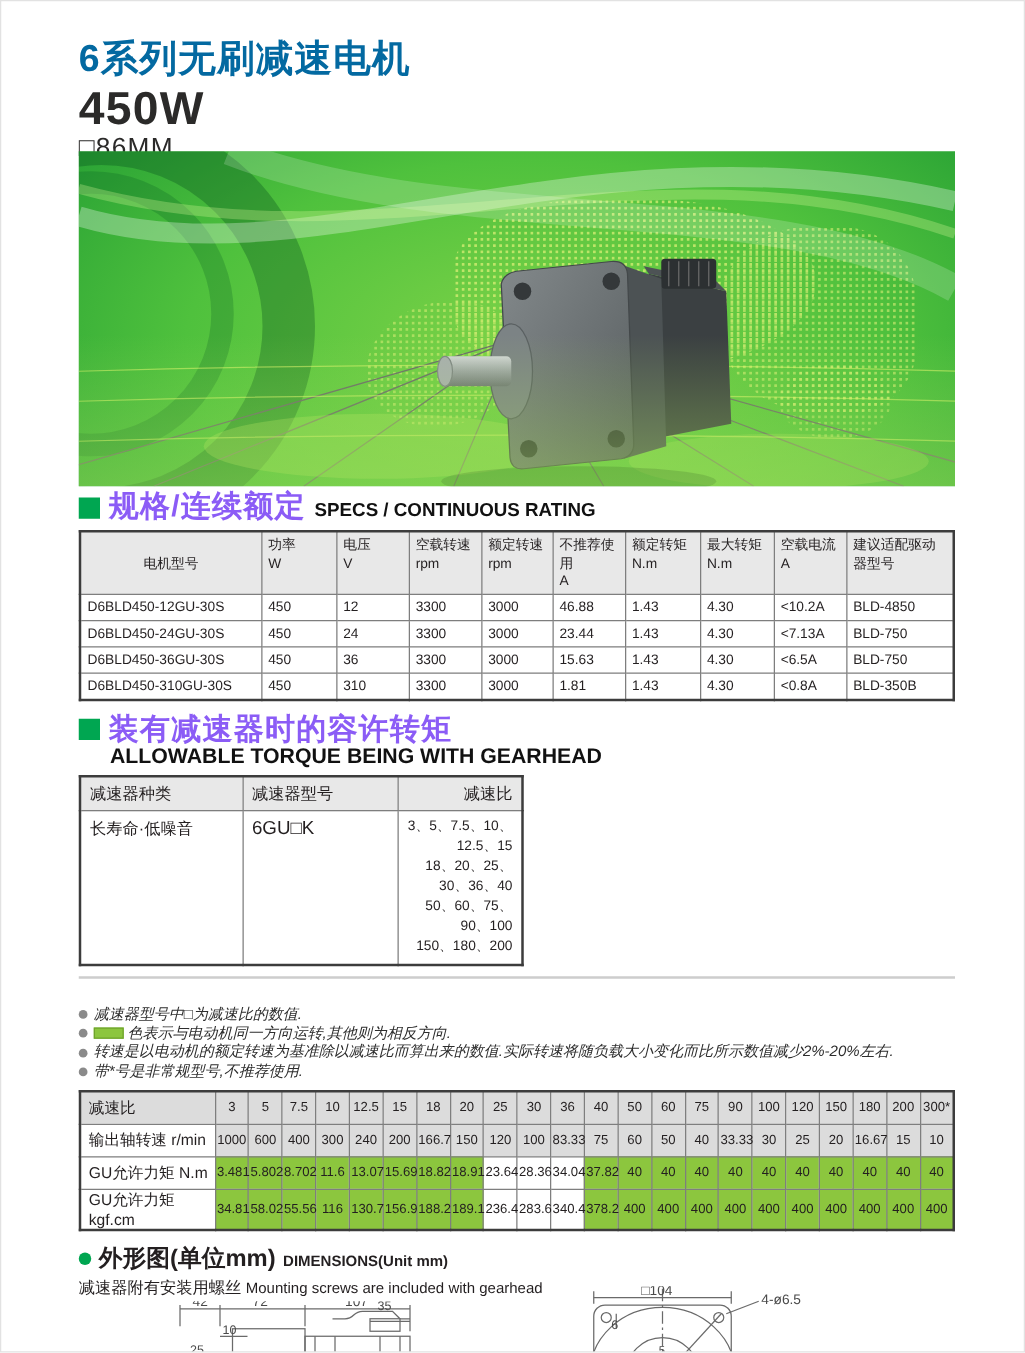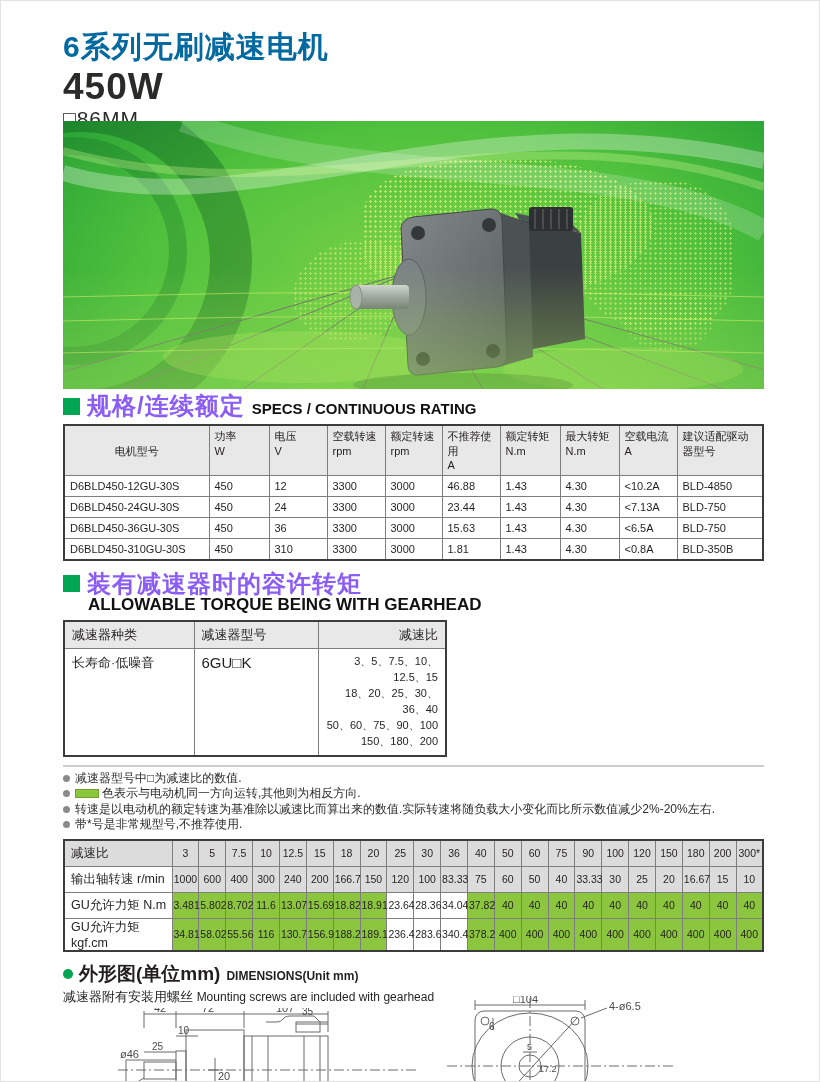--- a/index.html
+++ b/index.html
@@ -38,31 +38,31 @@
   .t-en2 { font-size:17px; font-weight:bold; color:#111; margin-left:25px; margin-top:-2px;}
 
   
   table { border-collapse:collapse; table-layout:fixed; }
   td,th { border:1px solid #7e7e7e; font-weight:normal; }
   .spec-table { width:701px; margin-top:5px; border:2px solid #3c3c3c; }
   .spec-table th { background:#e8e8e8; font-size:11px; text-align:left; padding:3px 5px; line-height:1.3; vertical-align:top;}
   .spec-table th.center { text-align:center; vertical-align:middle; }
   .spec-table td { font-size:11px; padding:3px 5px; height:21px; }
 
-  .gear-table { width:384px; margin-top:5px; border:2px solid #3c3c3c; }
+  .gear-table { width:356px; margin-top:5px; border:2px solid #3c3c3c; }
   .gear-table th { background:#e8e8e8; font-size:13px; padding:4px 7px; text-align:left; }
   .gear-table th.right { text-align:right; }
   .gear-table td { padding:5px 7px; vertical-align:top;margin-left:36px; }
   .gt-type { font-size:13px; }
   .gt-model { font-size:15px; }
   .gt-ratios { font-size:11px; text-align:right; line-height:1.45; white-space:pre-line; }
 
   .sep { height:2px; background:#cdcdcd; margin-top:8px; }
 
-  .notes { list-style:none; margin-top:4px; }
+  .notes { list-style:none; margin-top:21px;font-style:italic; }
   .notes li { font-size:12px; color:#2d2d2d; line-height:1.28; display:flex; align-items:center; }
   .dot { width:7px; height:7px; border-radius:50%; background:#8a8a8a; margin-right:5px; flex:0 0 auto;}
   .swatch { display:inline-block; width:24px; height:9px; background:#8cc63e; border:1px solid #6fa32c; margin-right:3px;}
 
   .ratio-table { width:701px; margin-top:7px; border:2px solid #3c3c3c; }
   .ratio-table td { font-size:10.5px; text-align:center; padding:0 1px; height:26px; }
   .ratio-table td.lbl { font-size:12.5px; text-align:left; padding-left:6px; background:#fff;}
   .ratio-table td.lblgray { background:#dcdcdc; }
   .ratio-table td.gray { background:#dcdcdc; }
   .ratio-table td.green { background:#8cc63e; }

